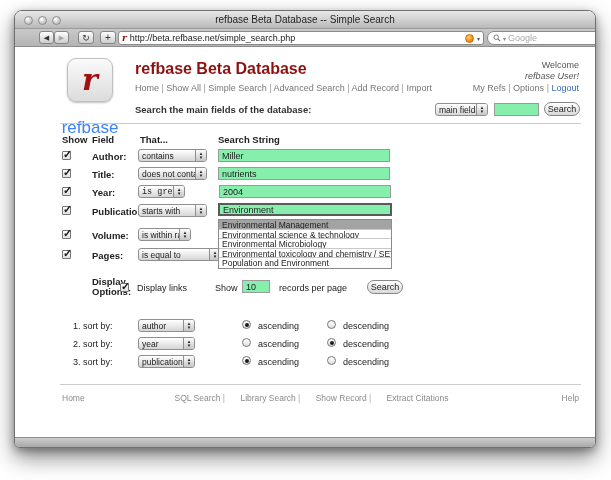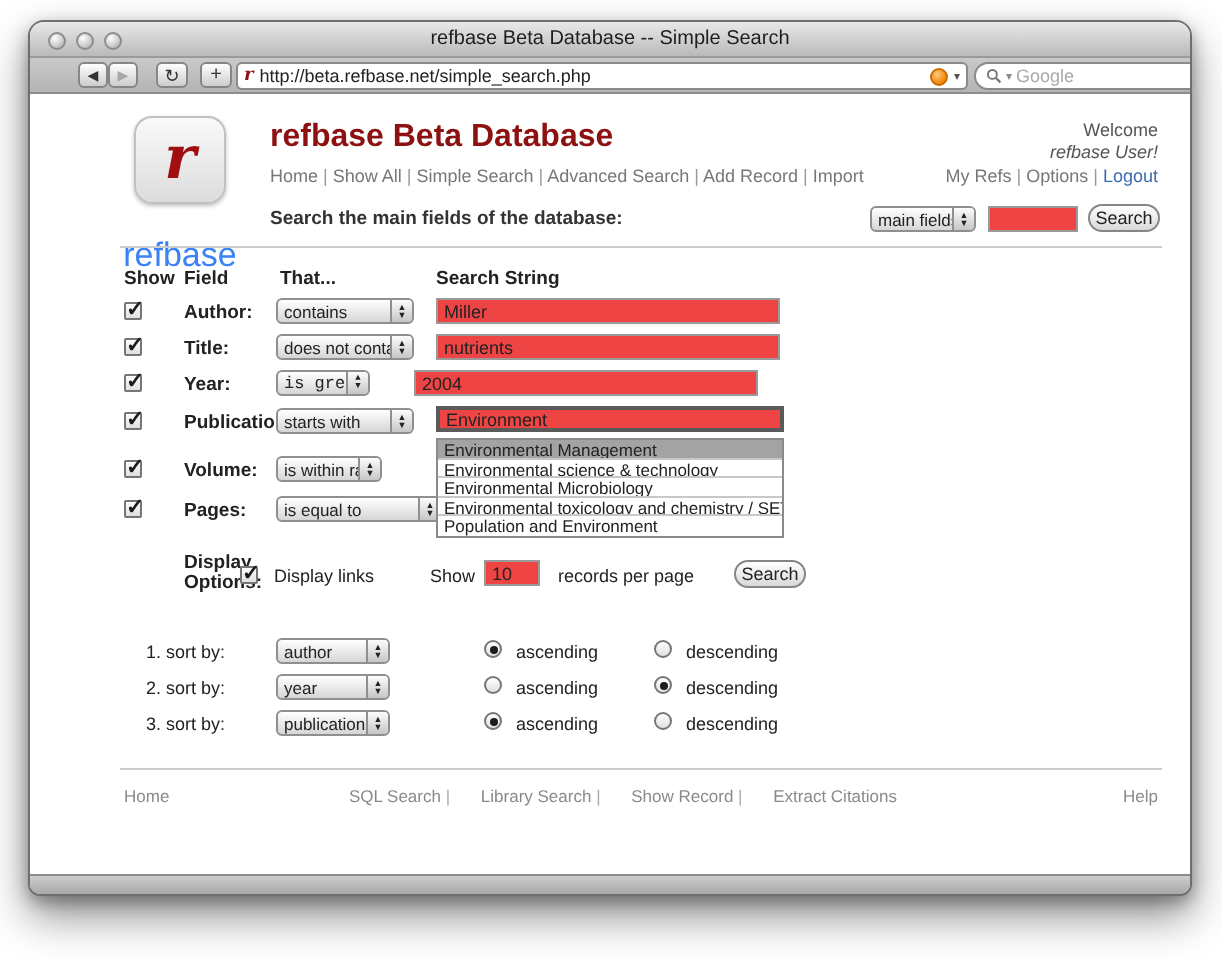--- a/index.html
+++ b/index.html
@@ -76,21 +76,21 @@
   .search-label{left:120px;top:57px;font-weight:bold;font-size:9.5px;color:#333;}
 
   .popup{height:13px;border:1px solid #8f8f8f;border-radius:3px;
     background:linear-gradient(#ffffff,#d6d6d6);display:flex;align-items:stretch;
     font-size:8.5px;color:#222;overflow:hidden;}
   .popup .lbl{flex:1;display:flex;align-items:center;padding:0 3px;white-space:nowrap;overflow:hidden;}
   .popup .stp{width:11px;border-left:1px solid #8f8f8f;
     background:linear-gradient(#fdfdfd,#c6c6c6);display:flex;flex-direction:column;
     align-items:center;justify-content:center;font-size:4.5px;line-height:4px;color:#222;}
 
-  .tinput{height:13px;border:1px solid #9a9a9a;background:#ef4444;font-size:9px;
+  .tinput{height:13px;border:1px solid #9a9a9a;background:#86efac;font-size:9px;
     padding:0 3px;font-family:inherit;color:#222;outline:none;}
   .tinput.focused{border:2px solid #5a5a5a;}
 
   .pill{height:14px;border:1px solid #868686;border-radius:8px;
     background:linear-gradient(#ffffff,#d9d9d9);display:flex;align-items:center;
     justify-content:center;font-size:9px;color:#222;cursor:pointer;}
 
   .cbox{width:9px;height:9px;border:1px solid #767676;border-radius:1px;
     background:linear-gradient(#fff,#e0e0e0);}
   .cbox.on::after{content:"✓";position:absolute;left:0px;top:-4px;font-size:11px;
@@ -227,21 +227,21 @@
 
       <div class="abs cbox on" style="left:47px;top:140px;"></div>
       <div class="abs flabel" style="left:77px;top:140px;">Year:</div>
       <div class="abs popup" style="left:123px;top:138px;width:47px;font-family:Liberation Mono, monospace;">
         <span class="lbl">is greater than</span>
         <span class="stp">
             <span>▲</span>
             <span>▼</span>
           </span>
       </div>
-      <input class="abs tinput" style="left: 192px; top: 138px; width: 172px;" value="2004">
+      <input class="abs tinput" style="left: 204px; top: 138px; width: 172px;" value="2004">
 
       <div class="abs cbox on" style="left:47px;top:159px;"></div>
       <div class="abs flabel" style="left:77px;top:159px;">Publication:</div>
       <div class="abs popup" style="left:123px;top:157px;width:69px;">
         <span class="lbl">starts with</span>
         <span class="stp">
             <span>▲</span>
             <span>▼</span>
           </span>
       </div>

